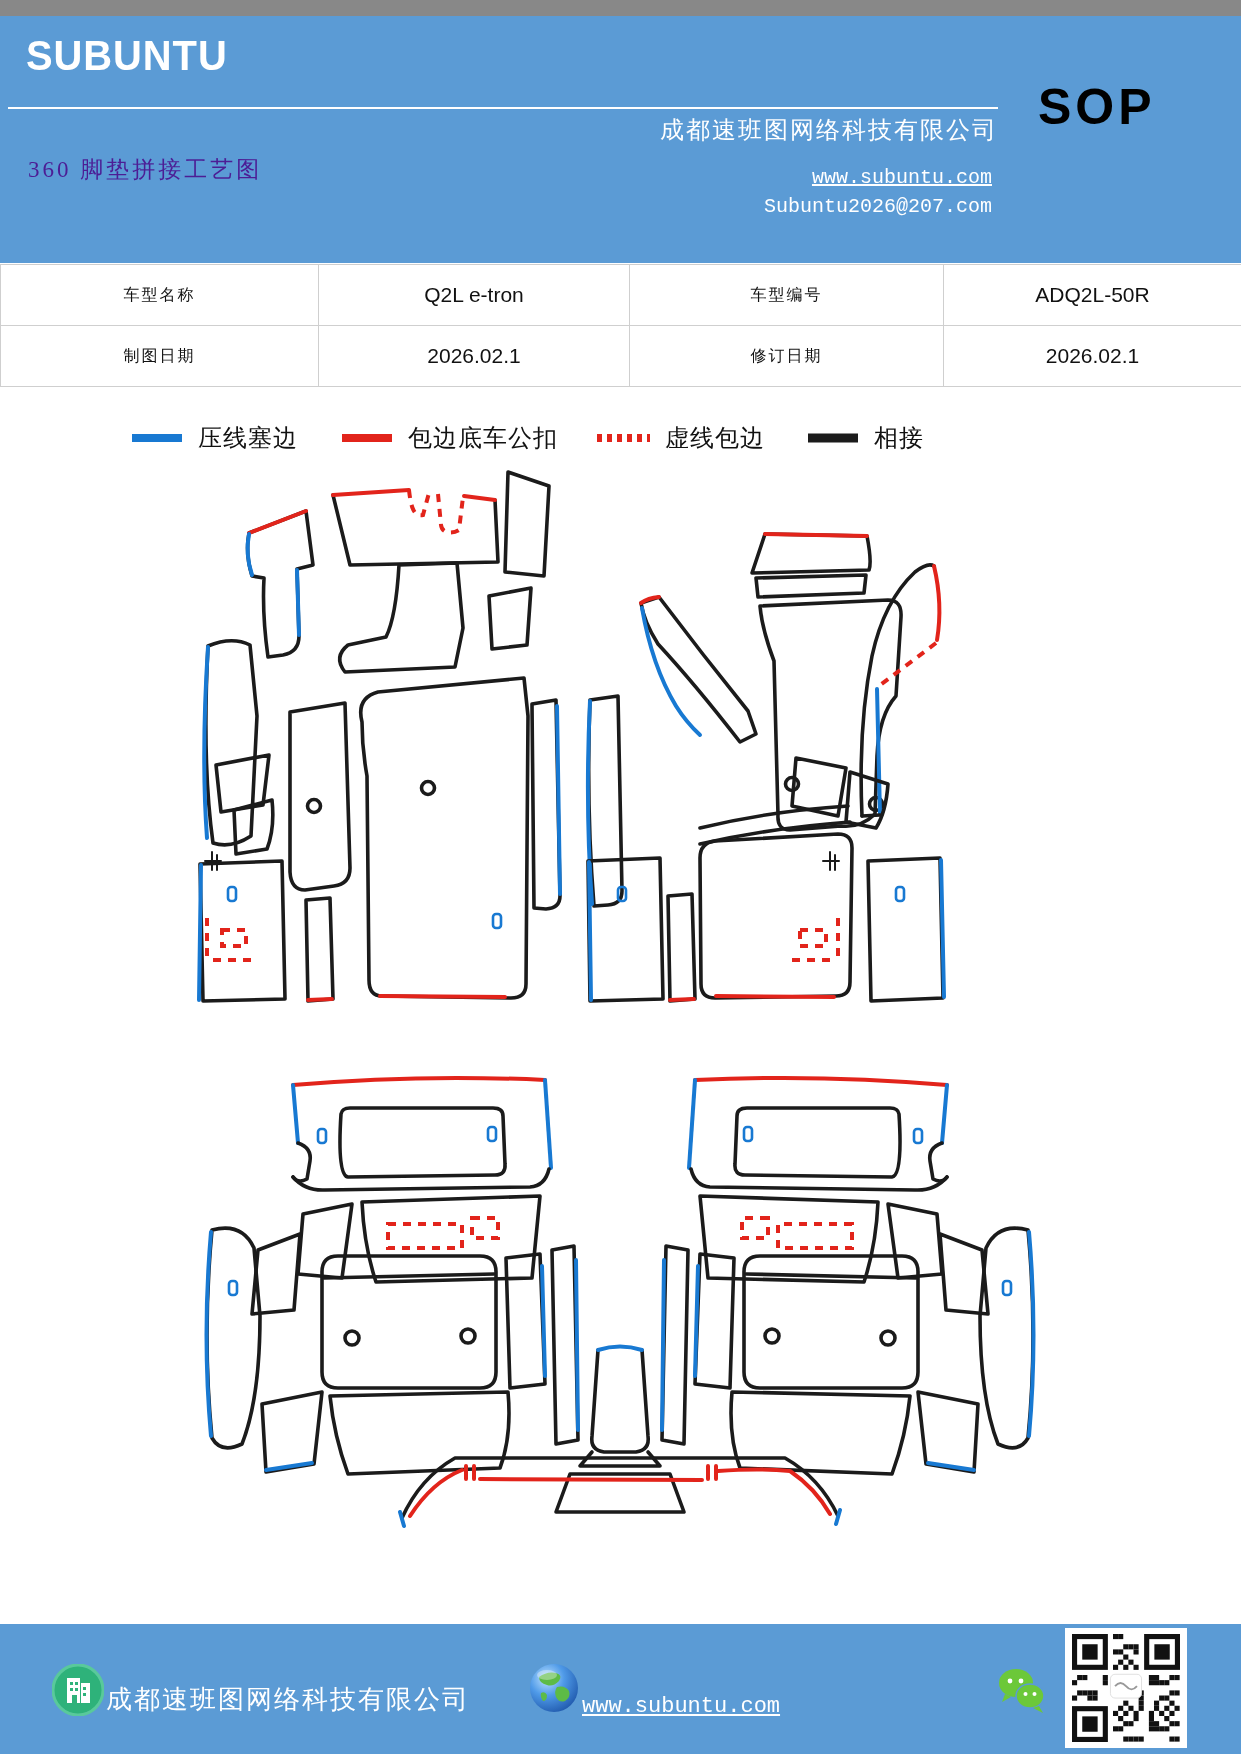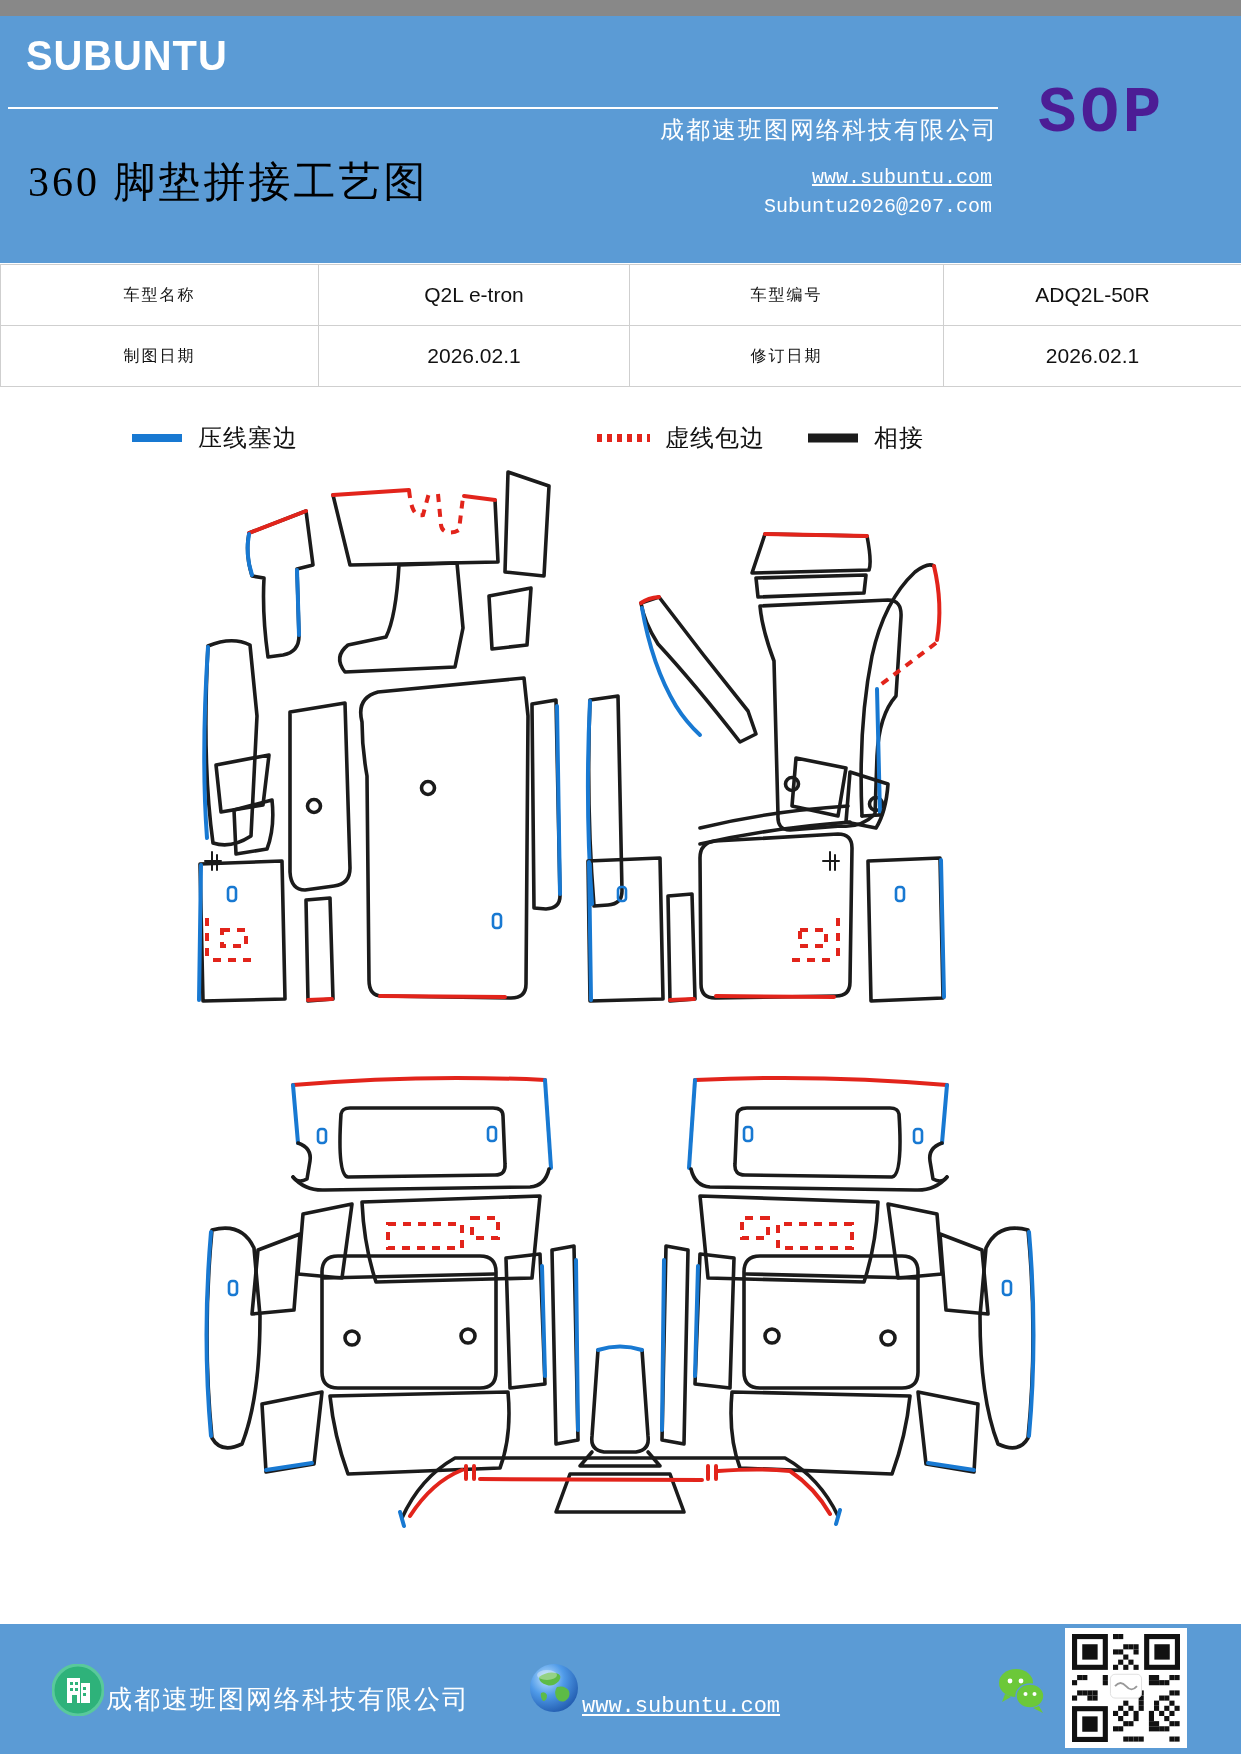--- a/index.html
+++ b/index.html
@@ -3,26 +3,26 @@
 <meta charset="utf-8">
 <style>
   html,body{margin:0;padding:0;background:#888;}
   .page{position:relative;width:1241px;height:1754px;background:#ffffff;margin:16px auto;overflow:hidden;
         font-family:"Liberation Sans",sans-serif;}
   
   .header{position:absolute;left:0;top:0;width:1241px;height:247px;background:var(--header-bg,#5b9bd5);z-index:2;}
   .logo{position:absolute;left:26px;top:16px;color:#fff;font-size:42px;font-weight:bold;
         letter-spacing:1px;transform:scaleX(.95);transform-origin:left;font-family:"Liberation Sans",sans-serif;}
   .header-rule{position:absolute;left:8px;top:91px;width:990px;height:2px;background:#fff;}
-  .doc-title{position:absolute;left:28px;top:138px;color:#000000;font-size:42px;letter-spacing:3px;
+  .doc-title{position:absolute;left:28px;top:138px;color:#4c1d95;font-size:23px;letter-spacing:3px;
              font-family:"Liberation Serif",serif;}
   .company-line{position:absolute;right:243px;top:98px;color:#fff;font-size:24px;letter-spacing:2px;
                 font-family:"Liberation Serif",serif;}
-  .sop{position:absolute;left:1038px;top:62px;color:#4c1d95;font-size:64px;font-weight:bold;letter-spacing:4px;
-       font-family:Liberation Mono, monospace;}
+  .sop{position:absolute;left:1038px;top:62px;color:#000000;font-size:50px;font-weight:bold;letter-spacing:4px;
+       font-family:Liberation Sans, sans-serif;}
   .hdr-web{position:absolute;right:249px;top:150px;color:#fff;font-size:20px;text-decoration:underline;
            font-family:"Liberation Mono",monospace;}
   .hdr-mail{position:absolute;right:249px;top:179px;color:#fff;font-size:20px;
             font-family:"Liberation Mono",monospace;}
   
   .info-table{position:absolute;left:0;top:248px;width:1241px;border-collapse:collapse;table-layout:fixed;z-index:2;}
   .info-table td{border:1.5px solid var(--table-border,#cfcfcf);height:58px;text-align:center;vertical-align:middle;}
   .info-table .lab{font-family:"Liberation Serif",serif;font-size:16px;color:#111;letter-spacing:2px;}
   .info-table .val{font-family:"Liberation Sans",sans-serif;font-size:21px;color:#111;}
   
@@ -83,20 +83,26 @@
     </tr>
   </tbody>
     </table>
 
   <div class="legend">
     <div class="leg-item" style="left:130px">
       <svg width="54" height="10">
         <line x1="2" y1="5" x2="52" y2="5" stroke-width="8" stroke="#1879d2"></line>
         </svg>
       <span class="leg-label">压线塞边</span>
+    </div>
+    <div class="leg-item" style="left:340px">
+      <svg width="54" height="10">
+        <line x1="2" y1="5" x2="52" y2="5" stroke-width="8" stroke="#e2241b"></line>
+        </svg>
+      <span class="leg-label">包边底车公扣</span>
     </div>
     <div class="leg-item" style="left:595px">
       <svg width="56" height="10">
         <line x1="2" y1="5" x2="55" y2="5" stroke-width="8" stroke-dasharray="5 5" stroke="#e2241b"></line>
         </svg>
       <span class="leg-label">虚线包边</span>
     </div>
     <div class="leg-item" style="left:806px">
       <svg width="54" height="12">
         <line x1="2" y1="6" x2="52" y2="6" stroke-width="9" stroke="#1b1b1b"></line>

